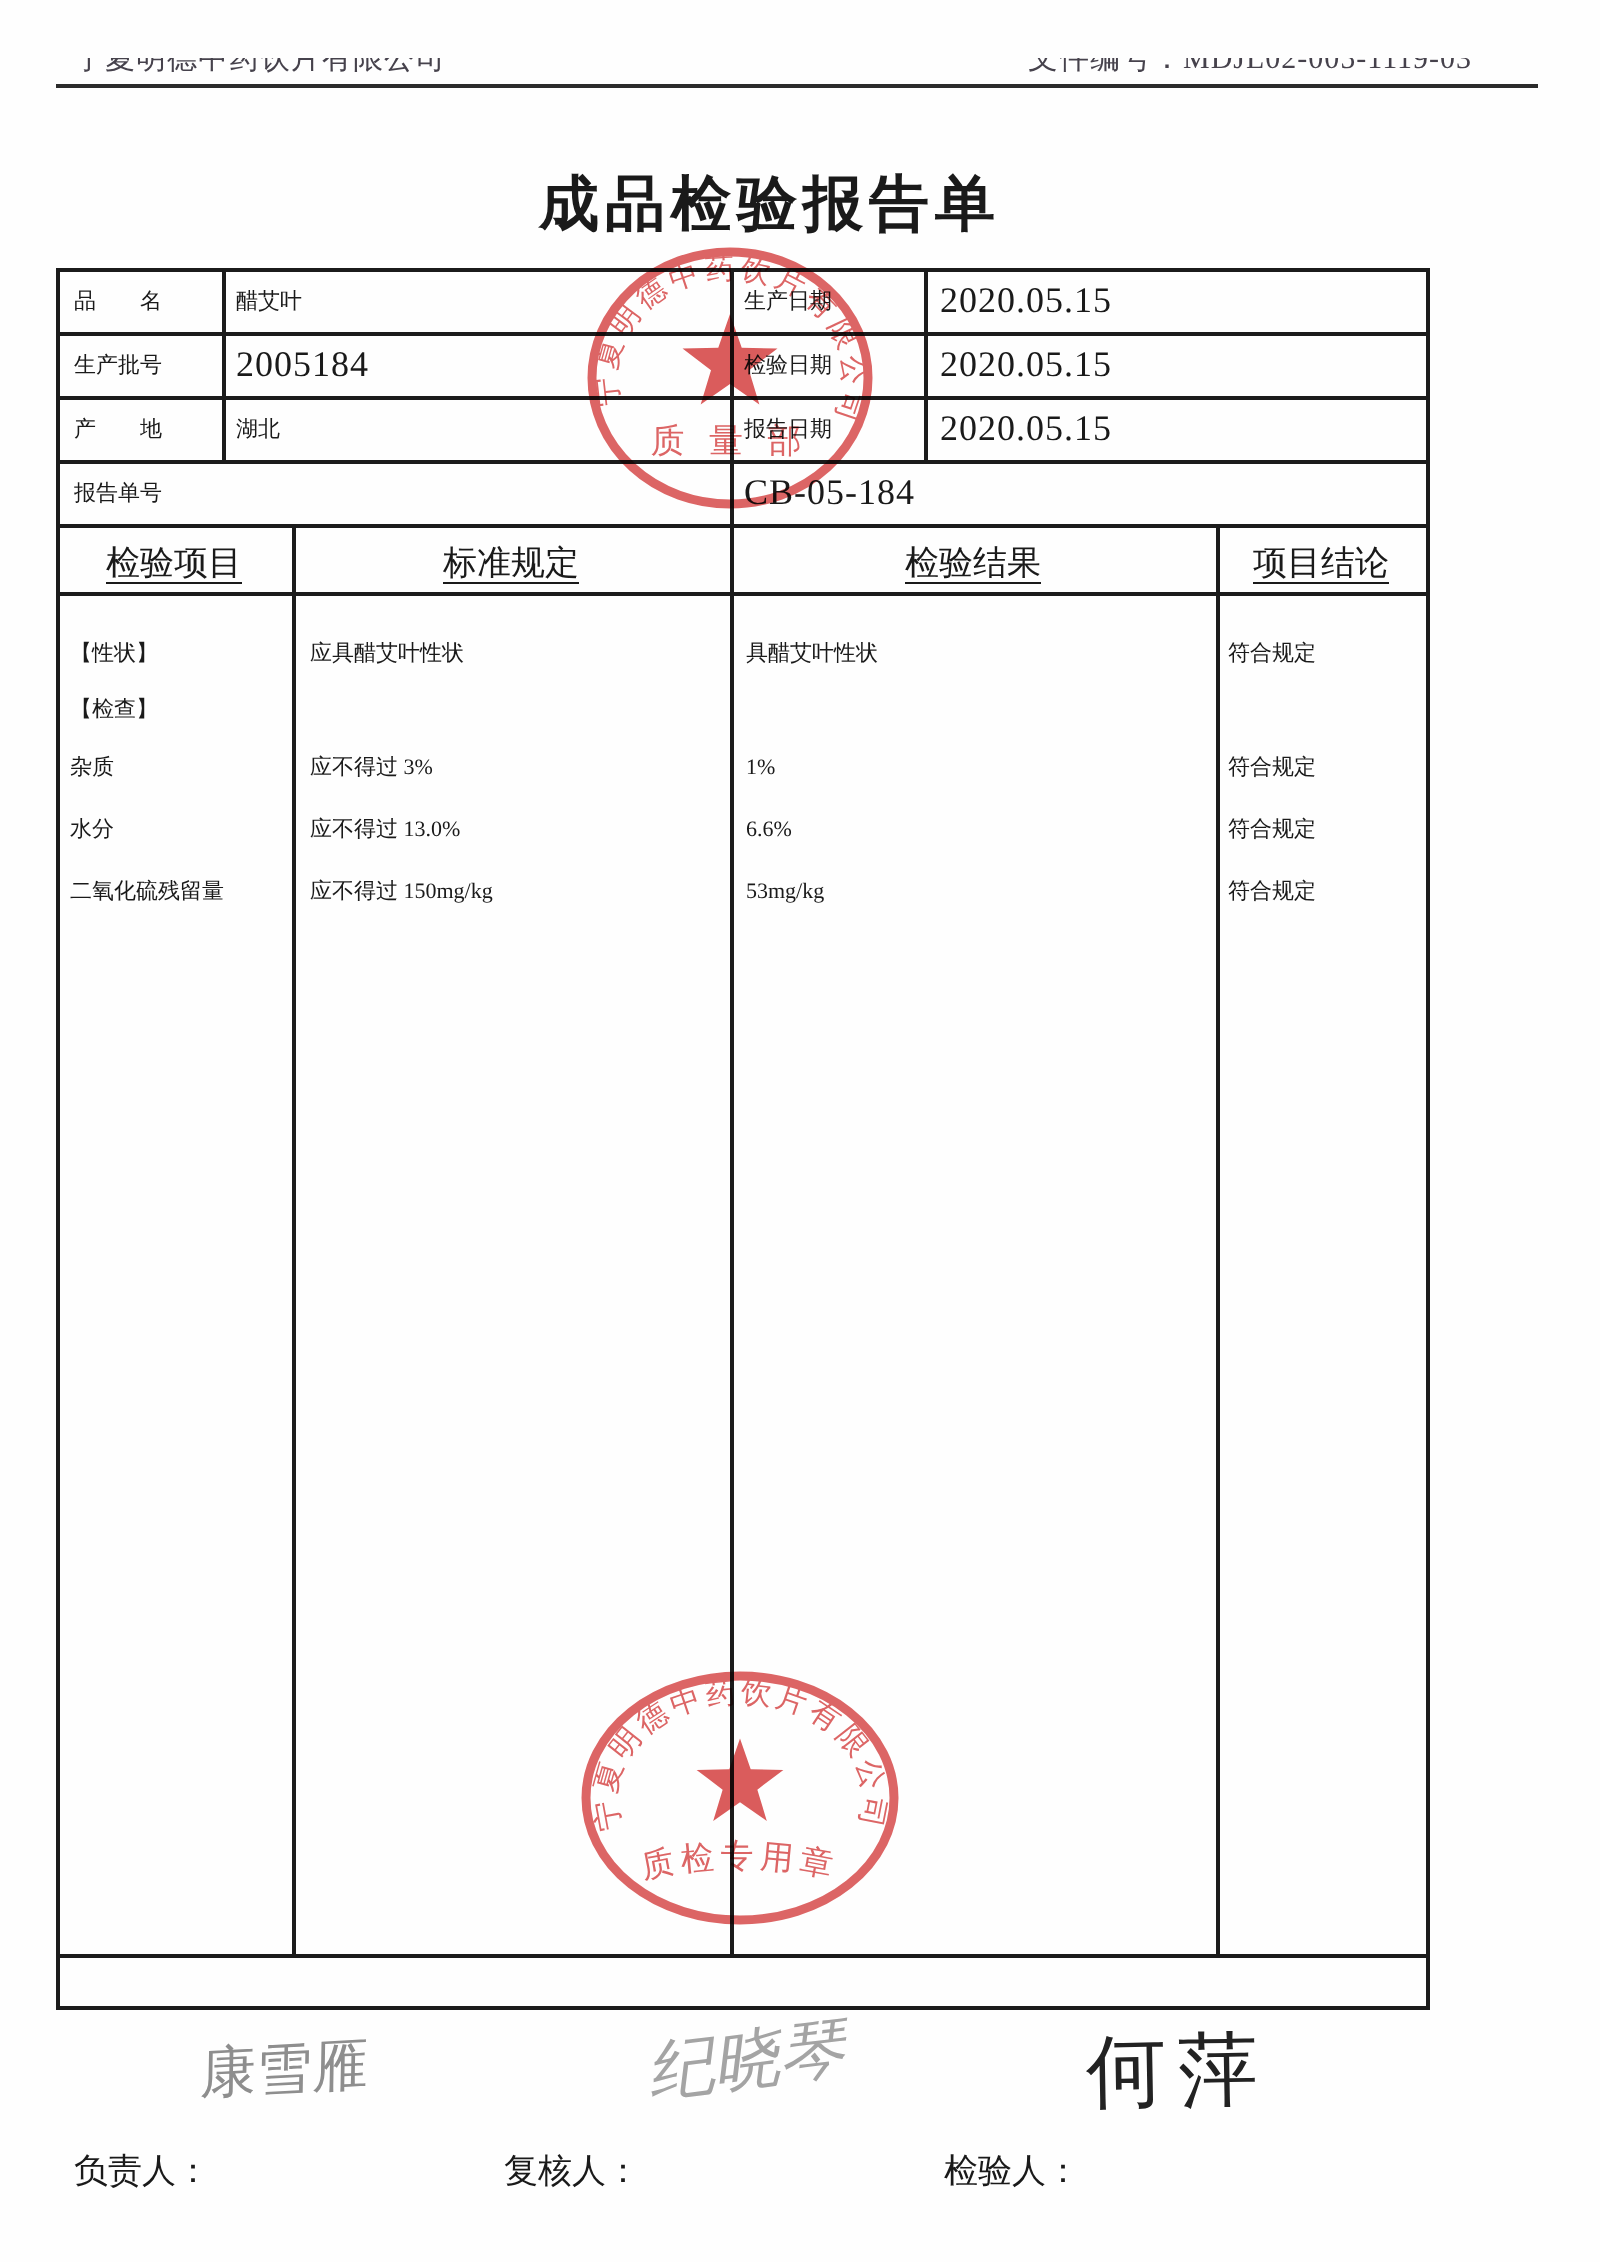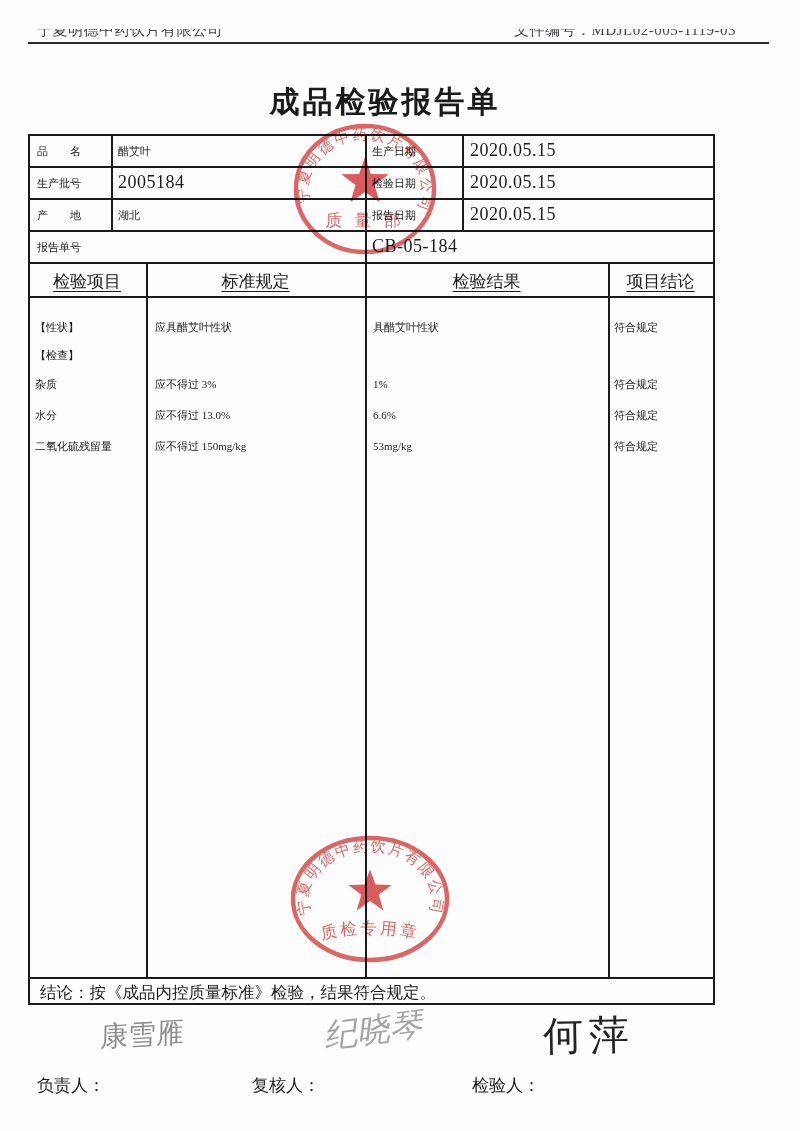--- a/index.html
+++ b/index.html
@@ -109,21 +109,20 @@
   <span class="cell" style="left:35px;top:405px;">水分</span>
   <span class="cell" style="left:155px;top:405px;">应不得过 13.0%</span>
   <span class="cell" style="left:373px;top:405px;">6.6%</span>
   <span class="cell" style="left:614px;top:405px;">符合规定</span>
 
   <span class="cell" style="left:35px;top:436px;">二氧化硫残留量</span>
   <span class="cell" style="left:155px;top:436px;">应不得过 150mg/kg</span>
   <span class="cell" style="left:373px;top:436px;">53mg/kg</span>
   <span class="cell" style="left:614px;top:436px;">符合规定</span>
 
-  <span class="concl">结论：按《成品内控质量标准》检验，结果符合规定。</span>
 
   <span class="siglabel" style="left:37px;">负责人：</span>
   <span class="sig sig1">康雪雁</span>
   <span class="siglabel" style="left:252px;">复核人：</span>
   <span class="sig sig2">纪晓琴</span>
   <span class="siglabel" style="left:472px;">检验人：</span>
   <span class="sig sig3">何萍</span>
 
   <svg class="stamp" style="left:291px;top:120px;" width="148" height="138" viewBox="0 0 148 138">
     <ellipse cx="74" cy="69" rx="69" ry="63" fill="none" stroke="#d95050" stroke-width="4.5"></ellipse>

